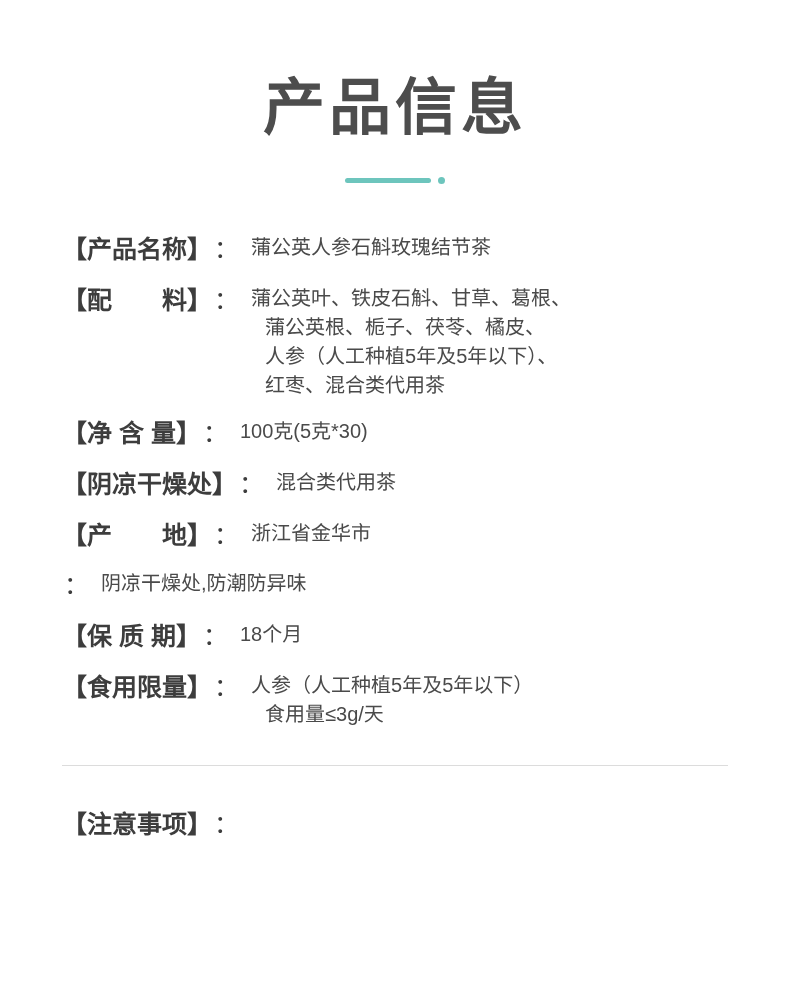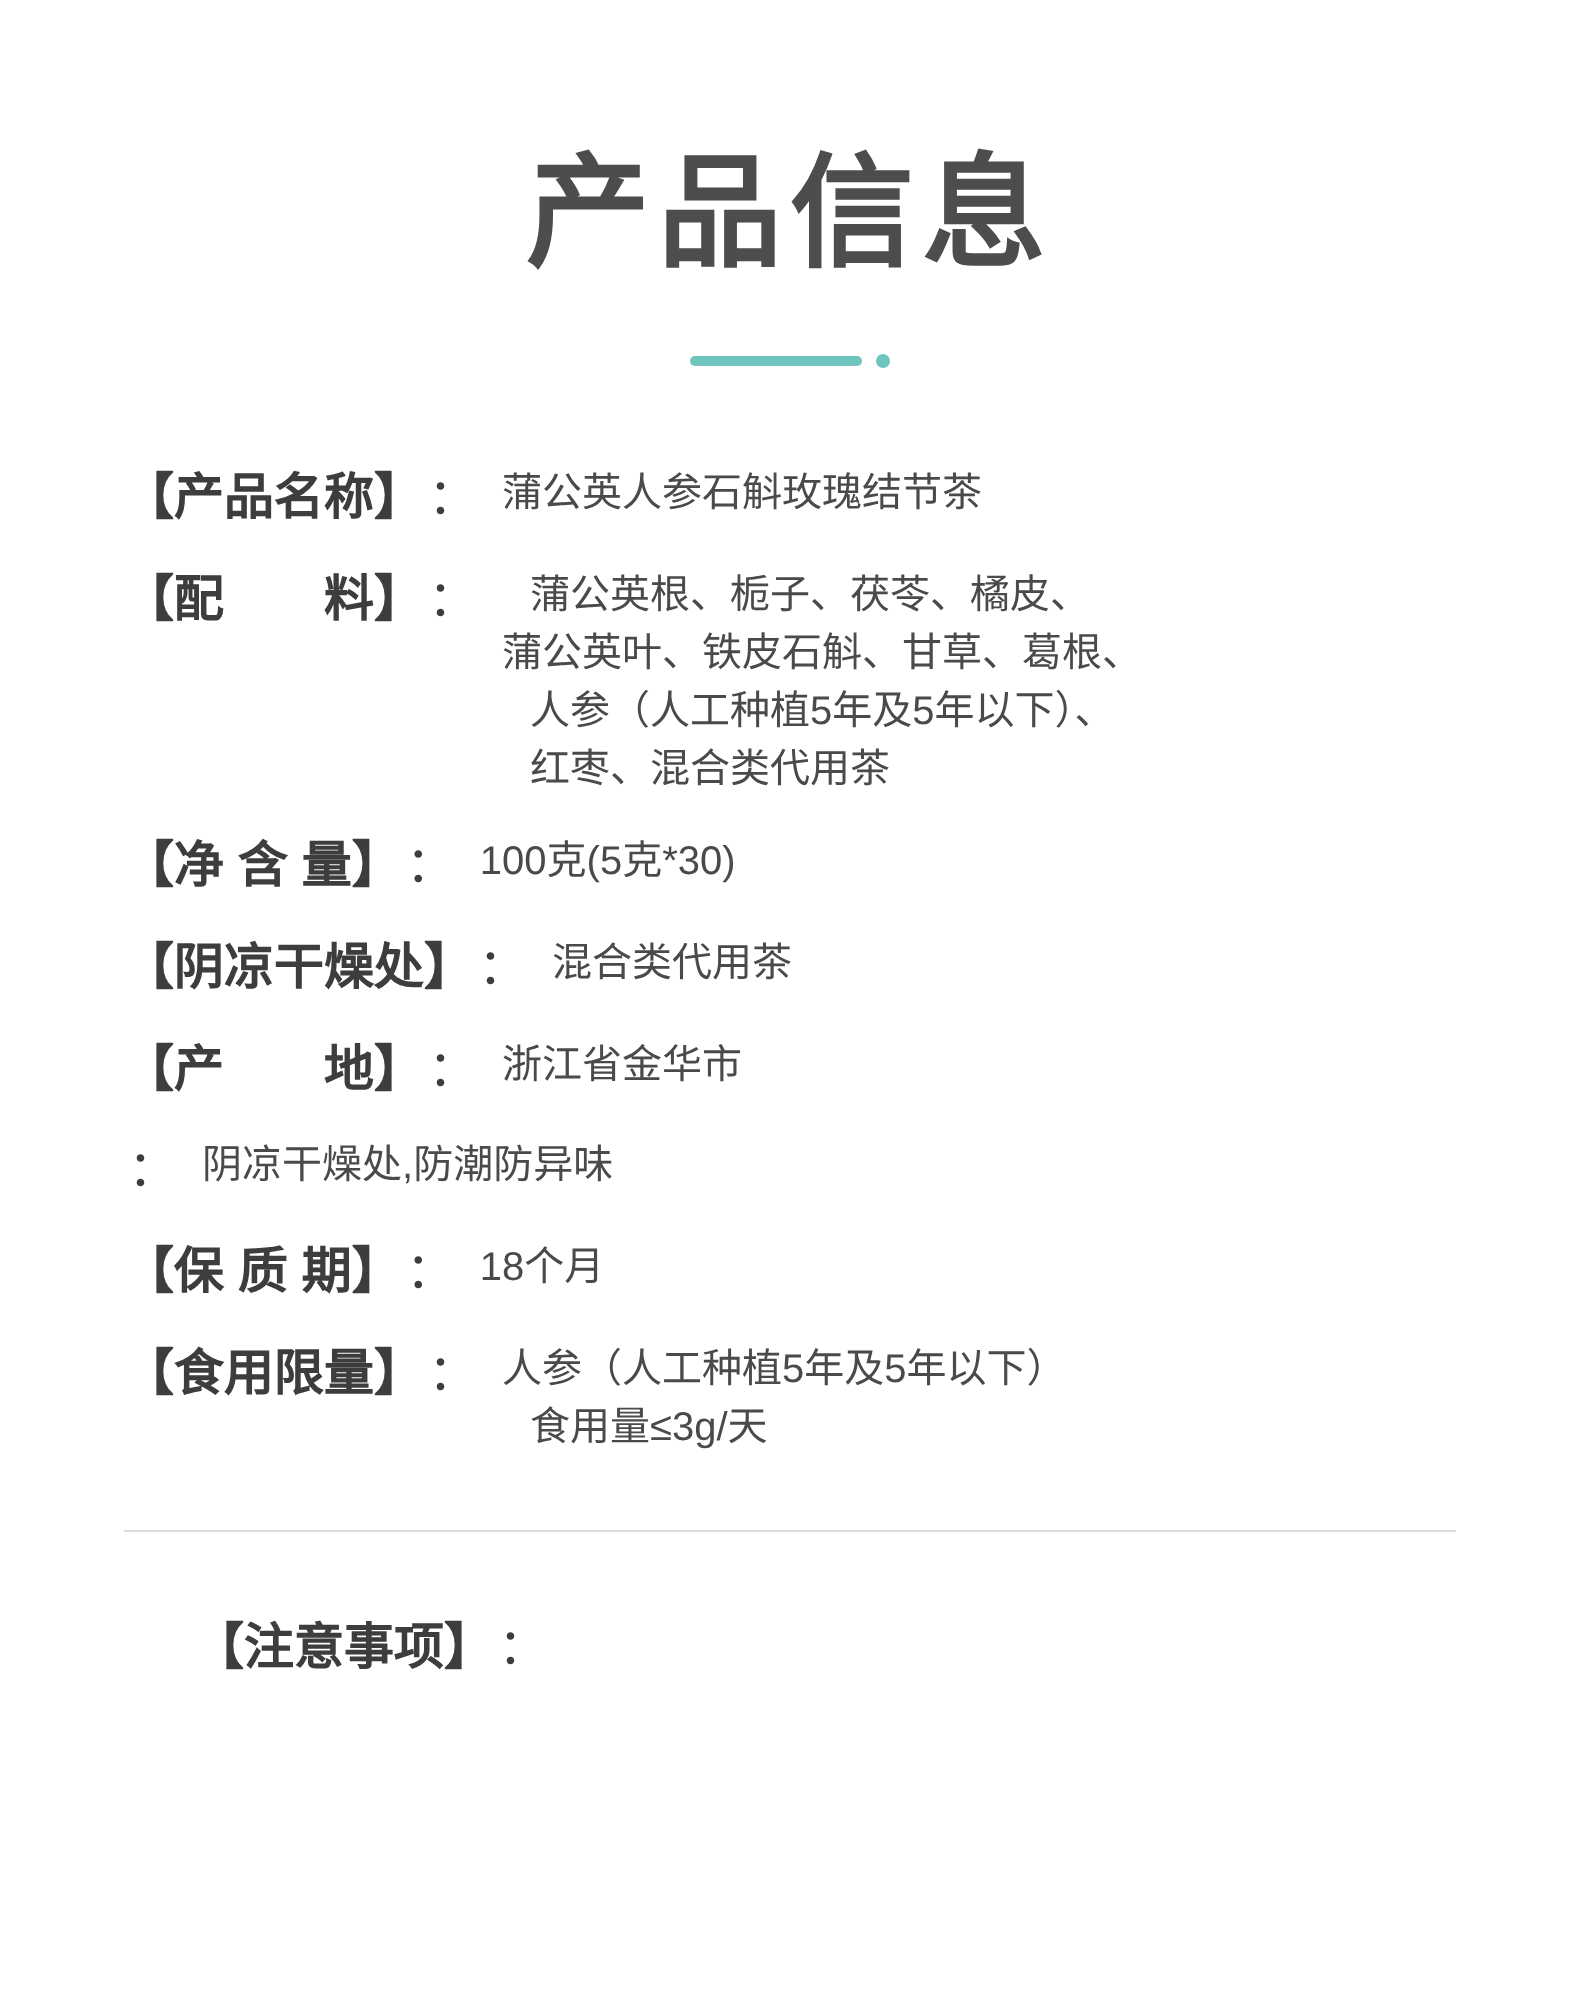--- a/index.html
+++ b/index.html
@@ -95,21 +95,21 @@
 
   .hr {
     height: 1px;
     background: #dcdcdc;
     margin: 36px 62px 0 62px;
   }
 
   .notice-row {
     display: flex;
     align-items: flex-start;
-    padding-left: 97px;
+    padding-left: 62px;
     padding-right: 40px;
     margin-top: 42px;
   }
 </style>
 </head>
 <body>
 
 <div class="page">
 
   <h1 class="title">产品信息</h1>
@@ -126,22 +126,22 @@
       <span class="info-colon">：</span>
       <span class="info-value">
         <span class="vline">蒲公英人参石斛玫瑰结节茶</span>
       </span>
     </div>
 
     <div class="info-row">
       <span class="info-label">【配　　料】</span>
       <span class="info-colon">：</span>
       <span class="info-value">
+        <span class="vline">蒲公英叶、铁皮石斛、甘草、葛根、</span>
         <span class="vline indent">蒲公英根、栀子、茯苓、橘皮、</span>
-        <span class="vline">蒲公英叶、铁皮石斛、甘草、葛根、</span>
         <span class="vline indent">人参（人工种植5年及5年以下）、</span>
         <span class="vline indent">红枣、混合类代用茶</span>
       </span>
     </div>
 
     <div class="info-row">
       <span class="info-label">【净 含 量】</span>
       <span class="info-colon">：</span>
       <span class="info-value">
         <span class="vline">100克(5克*30)</span>

